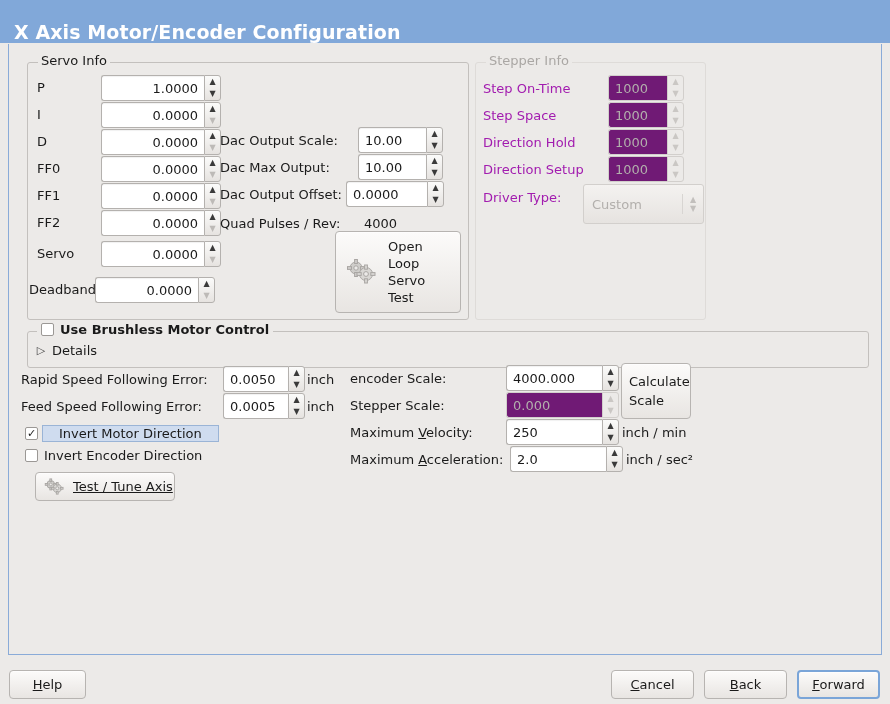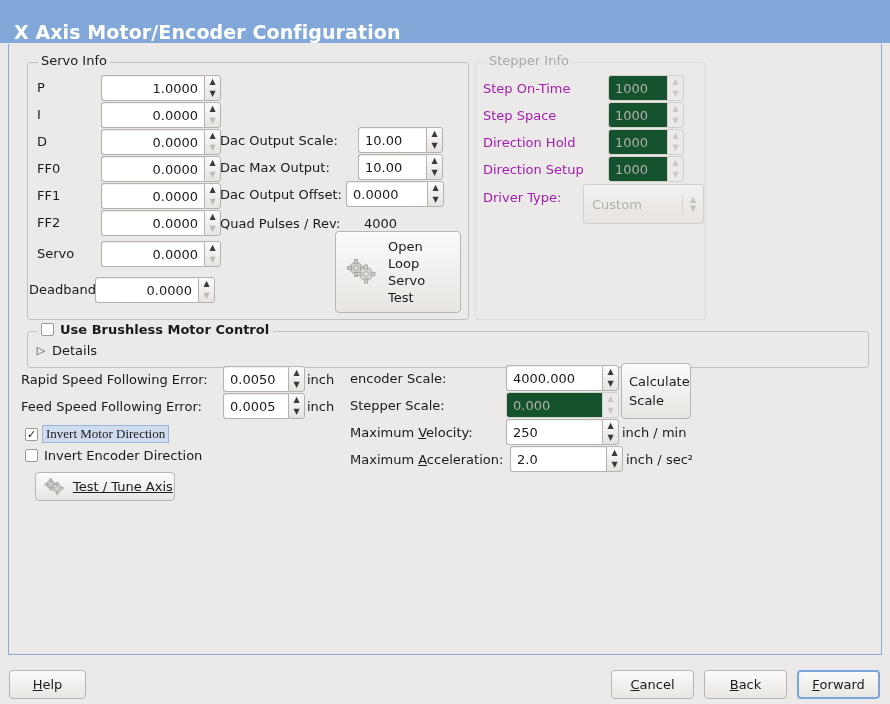--- a/index.html
+++ b/index.html
@@ -67,21 +67,21 @@
     background:linear-gradient(#fbfbfa,#e6e3e0);
     display:flex;flex-direction:column;
     box-sizing:border-box;
   }
   .spin .btns .ar{
     flex:1;display:flex;align-items:center;justify-content:center;
     font-size:8px;line-height:8px;color:#3a3a3a;
     font-family:"DejaVu Sans",sans-serif;
   }
   .spin .btns .ar.off{color:#bdbab7;}
-  .spin.disabled .entry{background:#14532d;border-color:#d2cfcc;color:#b2afac;box-shadow:none;text-align:right;}
+  .spin.disabled .entry{background:#701a75;border-color:#d2cfcc;color:#b2afac;box-shadow:none;text-align:right;}
   .spin.disabled .btns{background:#eceae8;border-color:#d2cfcc;}
   .spin.disabled .btns .ar{color:#cac7c4;}
   
   .combo{
     position:absolute;height:40px;box-sizing:border-box;
     border:1px solid #d2cfcc;border-radius:3px;
     background:linear-gradient(#f4f2f0,#e6e3e0);
     display:flex;align-items:center;
   }
   .combo .ctext{flex:1;padding-left:8px;font-size:13px;color:#b2afac;}
@@ -104,21 +104,21 @@
     border:1px solid #9b9895;border-radius:2px;
     background:#ffffff;
     display:flex;align-items:center;justify-content:center;
     font-size:11px;line-height:11px;color:#1a1a1a;
     margin-right:6px;
   }
   .cbox .clabel{font-size:13px;white-space:nowrap;}
   .cbox .clabel.bold{font-weight:bold;}
   .cbox .clabel.sel{
     background:#cfdcef;border:1px solid #9ab4d6;
-    padding:0 3px;margin-left:-2px;font-family:Liberation Serif, serif;
+    padding:0 16px;margin-left:-2px;
   }
   
   .expander{position:absolute;display:flex;align-items:center;}
   .expander .tri{
     width:12px;text-align:center;margin-right:5px;
     font-size:11px;line-height:12px;color:#3a3a3a;
   }
   
   .gears{position:absolute;}
   

